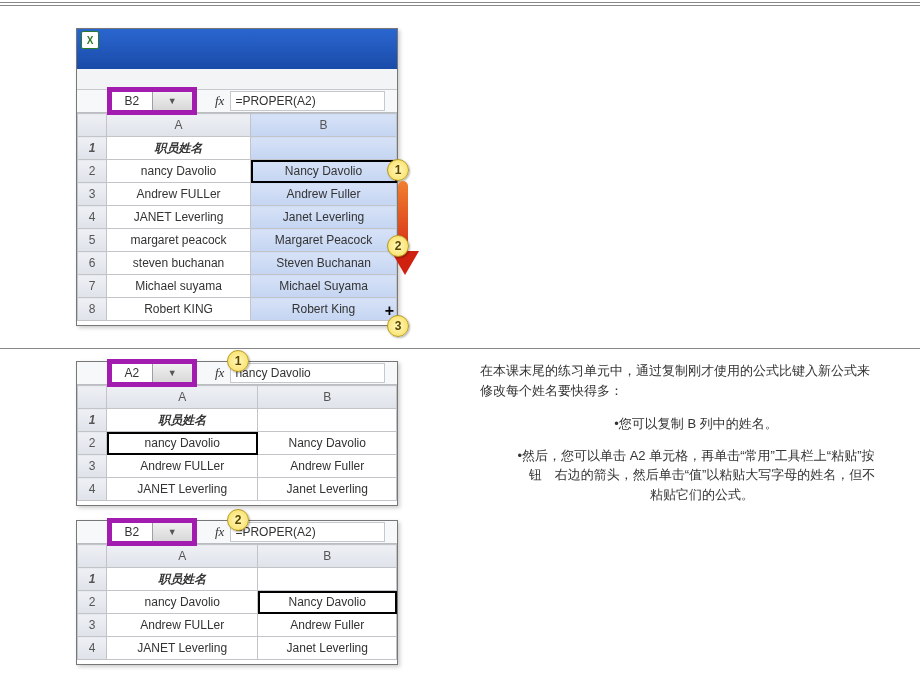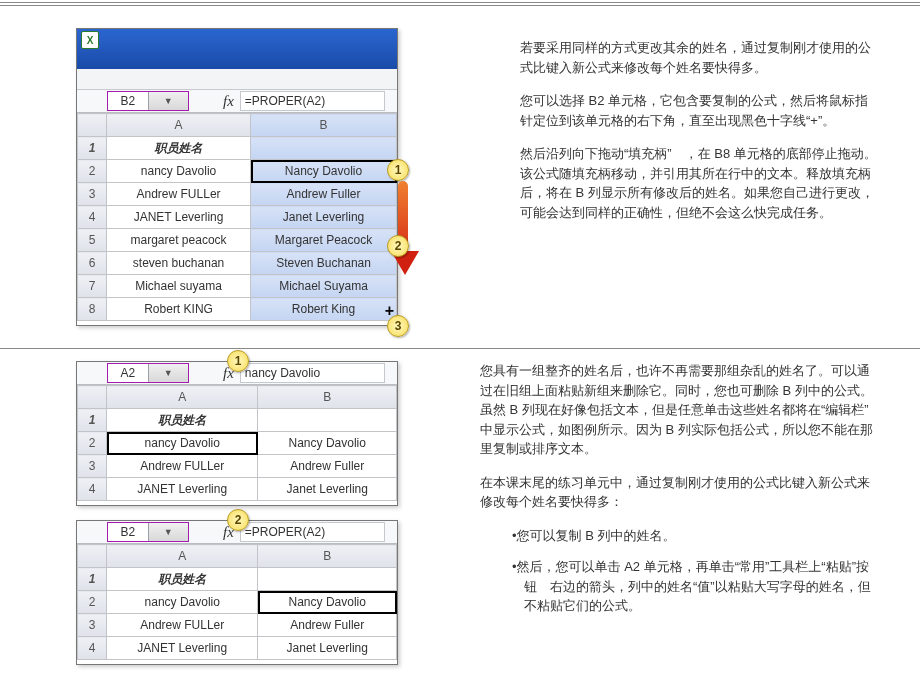--- a/index.html
+++ b/index.html
@@ -76,41 +76,41 @@
   .fx-bar {
     display: flex;
     align-items: center;
     background: #f7f8fa;
     border-bottom: 1px solid #b9bcc0;
     height: 22px;
   }
   .namebox {
     width: 80px;
     background: #fff;
-    border: 1px solid #a21caf;
+    border: 5px solid #a21caf;
     margin: 0 2px 0 30px;
     font-size: 12px;
     text-align: center;
     height: 18px;
     line-height: 18px;
     display: flex;
   }
   .namebox span { flex: 1; }
   .namebox .dd {
     width: 14px;
     background: linear-gradient(#f0f0f0,#d8d8d8);
     border-left: 1px solid #9aa0aa;
     display: flex; align-items:center; justify-content:center;
     font-size: 9px; color:#555;
   }
   .fx-lbl {
     font-style: italic;
     font-family: "Times New Roman", serif;
-    margin: 0 6px 0 32px;
-    font-size: 15px;
+    margin: 0 6px 0 16px;
+    font-size: 13px;
   }
   .fx-val {
     font-size: 12px;
     background:#fff;
     border:1px solid #c5c8cc;
     padding:1px 4px;
     flex:1;
     margin-right:12px;
     height:16px;
     line-height:16px;
@@ -187,21 +187,21 @@
   }
   .arrow-head {
     width:0;height:0;
     border-left:14px solid transparent;
     border-right:14px solid transparent;
     border-top:24px solid #d02010;
     margin:0 auto;
   }
 
   .right-col p { margin:0 0 14px 0; }
-  .right-col .bullets { margin-left:32px; }
+  .right-col .bullets { margin-left:32px;text-align:center; }
   .right-col .bullets p { text-indent:-12px; padding-left:12px; margin-bottom:12px;}
 </style>
 </head>
 <body>
 
 <div class="page">
 <hr class="topline">
     <hr class="topline">
 
 <div class="row" style="min-height:340px;">
@@ -272,25 +272,20 @@
       <div class="callout" style="right:-12px; top:130px;">1</div>
       <div class="arrow-down" style="right:-18px; top:152px;">
         <div class="arrow-body"></div>
             <div class="arrow-head"></div>
       </div>
       <div class="callout" style="right:-12px; top:206px;">2</div>
       <div class="callout" style="right:-12px; bottom:-12px;">3</div>
     </div>
   </div>
 
-  <div class="right-col">
-    <p>若要采用同样的方式更改其余的姓名，通过复制刚才使用的公式比键入新公式来修改每个姓名要快得多。</p>
-    <p>您可以选择 B2 单元格，它包含要复制的公式，然后将鼠标指针定位到该单元格的右下角，直至出现黑色十字线“+”。</p>
-    <p>然后沿列向下拖动“填充柄”　，在 B8 单元格的底部停止拖动。该公式随填充柄移动，并引用其所在行中的文本。释放填充柄后，将在 B 列显示所有修改后的姓名。如果您自己进行更改，可能会达到同样的正确性，但绝不会这么快完成任务。</p>
-  </div>
 </div>
 
 <hr class="midline">
 
 <div class="row">
   <div class="left-col" style="padding-top:12px;">
 
     <div class="fig" style="width:320px; position:relative; margin-bottom:14px;">
       <div class="fx-bar">
         <div class="namebox">
@@ -369,22 +364,21 @@
           <td>Janet Leverling</td>
         </tr>
       </tbody>
           </table>
       <div class="callout" style="left:150px; top:-12px;">2</div>
     </div>
 
   </div>
 
   <div class="right-col" style="padding-top:12px; padding-left:70px;">
-    <p>您具有一组整齐的姓名后，也许不再需要那组杂乱的姓名了。可以通过在旧组上面粘贴新组来删除它。同时，您也可删除 B 列中的公式。虽然 B 列现在好像包括文本，但是任意单击这些姓名都将在“编辑栏”　中显示公式，如图例所示。因为 B 列实际包括公式，所以您不能在那里复制或排序文本。</p>
     <p>在本课末尾的练习单元中，通过复制刚才使用的公式比键入新公式来修改每个姓名要快得多：</p>
     <div class="bullets">
       <p>•您可以复制 B 列中的姓名。</p>
-      <p>•然后，您可以单击 A2 单元格，再单击“常用”工具栏上“粘贴”按钮　右边的箭头，列中的姓名“值”以粘贴大写字母的姓名，但不粘贴它们的公式。</p>
+      <p>•然后，您可以单击 A2 单元格，再单击“常用”工具栏上“粘贴”按钮　右边的箭头，然后单击“值”以粘贴大写字母的姓名，但不粘贴它们的公式。</p>
     </div>
   </div>
 </div>
 
 </div>
 
 </body></html>

